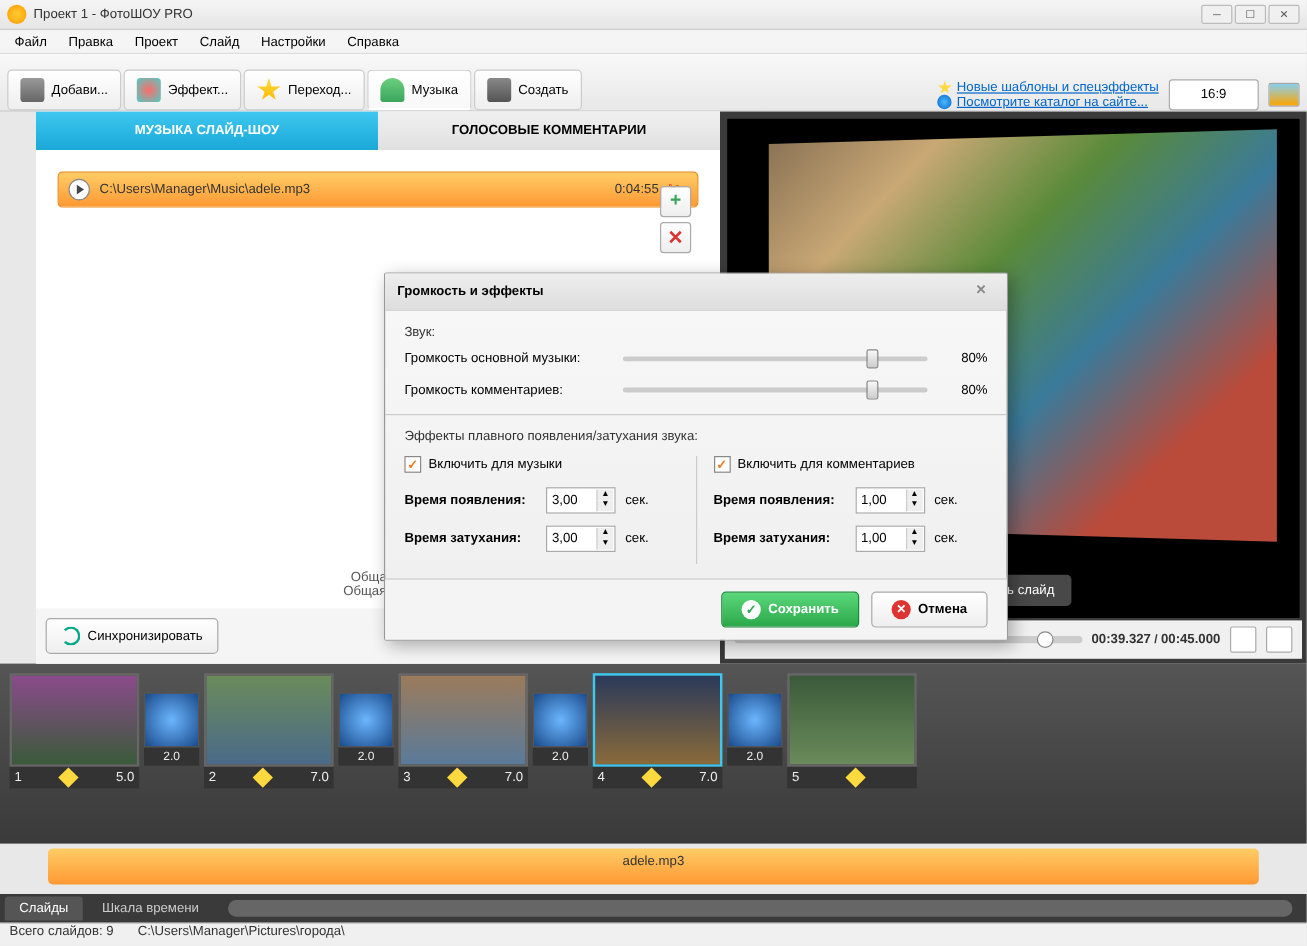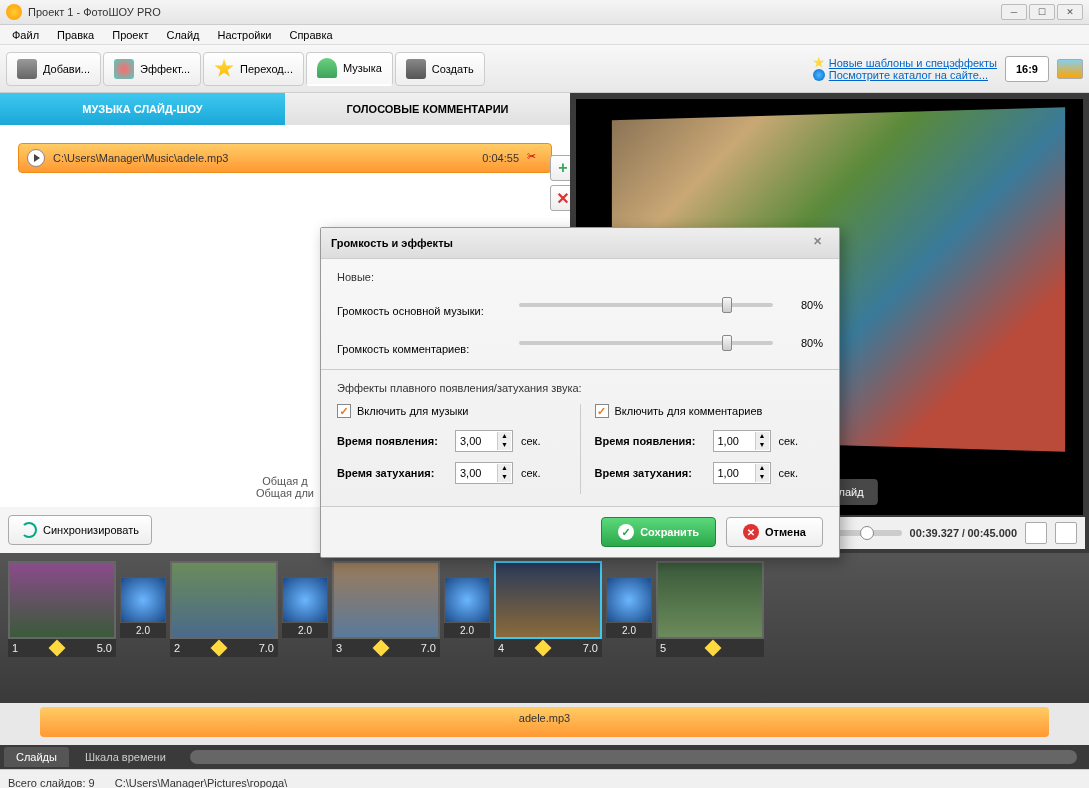--- a/index.html
+++ b/index.html
@@ -4,38 +4,38 @@
 <style>
 *{box-sizing:border-box;margin:0;padding:0;font-family:Tahoma,Arial,sans-serif;font-size:11px;}
 body{background:#e8e8e8;width:1089px;height:788px;overflow:hidden;position:relative;}
 .titlebar{background:linear-gradient(#f5f5f5,#e5e5e5);height:25px;display:flex;align-items:center;padding:0 6px;border-bottom:1px solid #ccc;}
 .titlebar .app-icon{width:16px;height:16px;background:radial-gradient(circle,#ffcc33,#ff9900);border-radius:50%;margin-right:6px;}
 .titlebar .title{flex:1;color:#333;}
 .win-btns{display:flex;gap:2px;}
 .win-btn{width:26px;height:16px;background:#f0f0f0;border:1px solid #bbb;border-radius:2px;display:flex;align-items:center;justify-content:center;font-size:9px;color:#555;}
 .menubar{background:#f5f5f5;height:20px;display:flex;align-items:center;padding:0 4px;gap:2px;border-bottom:1px solid #ddd;}
 .menubar span{padding:2px 8px;cursor:pointer;}
-.toolbar{background:linear-gradient(#f8f8f8,#e8e8e8);height:48px;display:flex;align-items:center;padding:0 6px;border-bottom:1px solid #ccc;}
+.toolbar{background:linear-gradient(#f8f8f8,#e8e8e8);height:48px;display:flex;align-items:flex-end;padding:0 6px;border-bottom:1px solid #ccc;}
 .tool-btn{display:flex;align-items:center;gap:6px;padding:4px 10px;border:1px solid #ccc;border-radius:4px;background:linear-gradient(#fff,#eee);margin-right:2px;height:34px;cursor:pointer;}
 .tool-btn.active{background:linear-gradient(#fff,#f8f8f8);border-bottom:2px solid #fff;}
 .tool-icon{width:20px;height:20px;border-radius:3px;}
 .ic-camera{background:linear-gradient(#999,#666);}
 .ic-palette{background:radial-gradient(circle,#ff6b6b,#4ecdc4);}
 .ic-star{background:linear-gradient(#ffd93d,#ffb800);clip-path:polygon(50% 0%,61% 35%,98% 35%,68% 57%,79% 91%,50% 70%,21% 91%,32% 57%,2% 35%,39% 35%);}
 .ic-music{background:linear-gradient(#6bcf7f,#3ba55c);border-radius:50% 50% 2px 2px;}
 .ic-film{background:linear-gradient(#888,#555);}
 .ic-gear{background:radial-gradient(#999,#666);border-radius:50%;}
 .toolbar-right{margin-left:auto;display:flex;align-items:center;gap:8px;}
 .promo{font-size:10px;}
 .promo a{color:#06c;text-decoration:underline;display:flex;align-items:center;gap:4px;}
 .promo .star-icon{width:12px;height:12px;background:#ffd93d;clip-path:polygon(50% 0%,61% 35%,98% 35%,68% 57%,79% 91%,50% 70%,21% 91%,32% 57%,2% 35%,39% 35%);}
 .promo .globe-icon{width:12px;height:12px;background:radial-gradient(#4db8ff,#0066cc);border-radius:50%;}
-.aspect-box{border:1px solid #aaa;padding:6px 10px;background:#fff;border-radius:3px;font-weight:bold;}
+.aspect-box{border:1px solid #aaa;padding:6px 26px;background:#fff;border-radius:3px;font-weight:normal;}
 .landscape-icon{width:26px;height:20px;background:linear-gradient(#87ceeb,#ffa500);border:1px solid #aaa;border-radius:2px;}
-.main-area{display:flex;height:460px;}
+.main-area{display:flex;height:460px;padding-left:30px;}
 .left-panel{width:570px;background:#fff;display:flex;flex-direction:column;}
 .tabs-row{display:flex;background:linear-gradient(#f0f0f0,#e0e0e0);}
 .tab{flex:1;text-align:center;padding:10px;font-weight:bold;cursor:pointer;}
 .tab.active{background:linear-gradient(#3ec8f0,#1ba8d8);color:#fff;}
 .music-list{padding:18px 18px 6px 18px;}
 .music-item{display:flex;align-items:center;background:linear-gradient(#ffcc66,#ff9933);border:1px solid #eb8c1a;border-radius:4px;padding:5px 8px;gap:8px;}
 .play-icon{width:18px;height:18px;background:#fff;border-radius:50%;position:relative;border:1px solid #888;}
 .play-icon::after{content:'';position:absolute;left:6px;top:4px;border-left:6px solid #444;border-top:4px solid transparent;border-bottom:4px solid transparent;}
 .music-path{flex:1;color:#333;}
 .music-dur{color:#333;}
@@ -71,28 +71,28 @@
 .slide-bar{background:#333;display:flex;align-items:center;justify-content:space-between;padding:2px 4px;color:#eee;font-size:10px;height:18px;}
 .pencil{width:12px;height:12px;background:#ffd93d;transform:rotate(45deg);}
 .trans-thumb{width:46px;}
 .trans-img{width:100%;height:46px;background:radial-gradient(circle,#6bb6ff,#1a4a8a);border:1px solid #555;margin-top:16px;}
 .trans-bar{background:#333;text-align:center;color:#eee;font-size:10px;padding:2px;}
 .audio-track{background:linear-gradient(#ffcc66,#ff9933);height:30px;border-radius:4px;margin:4px 40px 8px 40px;text-align:center;line-height:22px;color:#333;font-weight:normal;}
 .bottom-tabs{background:#3a3a3a;height:24px;display:flex;align-items:center;padding:0 4px;gap:4px;}
 .btab{padding:4px 12px;color:#ccc;border-radius:3px 3px 0 0;}
 .btab.active{background:#555;color:#fff;}
 .scroll-track{flex:1;height:14px;background:#666;border-radius:7px;margin:0 8px;}
-.status-bar{background:#f0f0f0;height:20px;display:flex;align-items:flex-end;padding:0 8px;gap:20px;border-top:1px solid #ccc;color:#333;}
+.status-bar{background:#f0f0f0;height:20px;display:flex;align-items:flex-start;padding:0 8px;gap:20px;border-top:1px solid #ccc;color:#333;}
 .dialog{position:absolute;left:320px;top:227px;width:520px;background:linear-gradient(#f8f8f8,#eee);border:1px solid #999;box-shadow:4px 4px 14px rgba(0,0,0,.3);border-radius:2px;}
 .dlg-title{background:linear-gradient(#eee,#ddd);padding:7px 10px;font-weight:bold;display:flex;justify-content:space-between;align-items:center;border-bottom:1px solid #ccc;}
 .dlg-close{width:16px;height:16px;color:#888;cursor:pointer;}
 .dlg-body{padding:12px 16px;}
 .dlg-section-label{margin-bottom:10px;color:#333;}
 .slider-row{display:flex;align-items:center;gap:12px;margin-bottom:14px;}
-.slider-label{width:170px;margin-top:12px;}
+.slider-label{width:170px;}
 .slider-track{flex:1;height:4px;background:#ccc;border-radius:2px;position:relative;}
 .slider-thumb{position:absolute;left:80%;top:-6px;width:10px;height:16px;background:linear-gradient(#f8f8f8,#ccc);border:1px solid #888;border-radius:2px;}
 .slider-val{width:38px;text-align:right;}
 .dlg-divider{height:1px;background:#ccc;margin:6px -16px 12px;}
 .dlg-cols{display:flex;gap:0;}
 .dlg-col{flex:1;}
 .dlg-col:first-child{border-right:1px solid #ccc;padding-right:14px;}
 .dlg-col:last-child{padding-left:14px;}
 .chk-row{display:flex;align-items:center;gap:6px;margin-bottom:12px;}
 .chk{width:14px;height:14px;border:1px solid #888;background:#fff;display:flex;align-items:center;justify-content:center;color:#e67e22;font-size:11px;font-weight:bold;}
@@ -296,21 +296,21 @@
   <span>Всего слайдов: 9</span>
   <span>C:\Users\Manager\Pictures\города\</span>
 </div>
 
 <div class="dialog">
   <div class="dlg-title">
     <span>Громкость и эффекты</span>
     <span class="dlg-close">✕</span>
   </div>
   <div class="dlg-body">
-    <div class="dlg-section-label">Новые:</div>
+    <div class="dlg-section-label">Звук:</div>
     <div class="slider-row">
       <div class="slider-label">Громкость основной музыки:</div>
       <div class="slider-track">
           <div class="slider-thumb"></div>
         </div>
       <div class="slider-val">80%</div>
     </div>
     <div class="slider-row">
       <div class="slider-label">Громкость комментариев:</div>
       <div class="slider-track">

